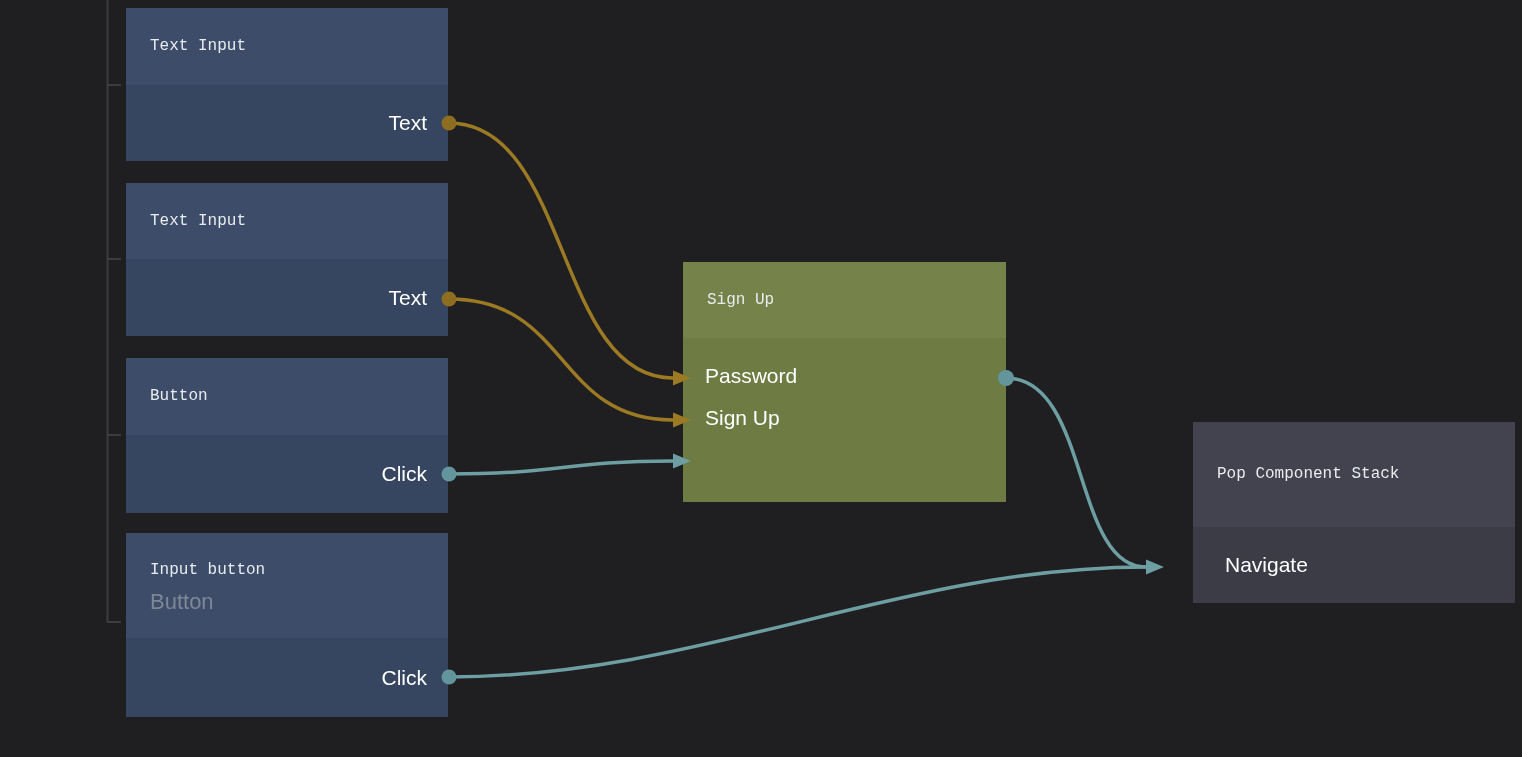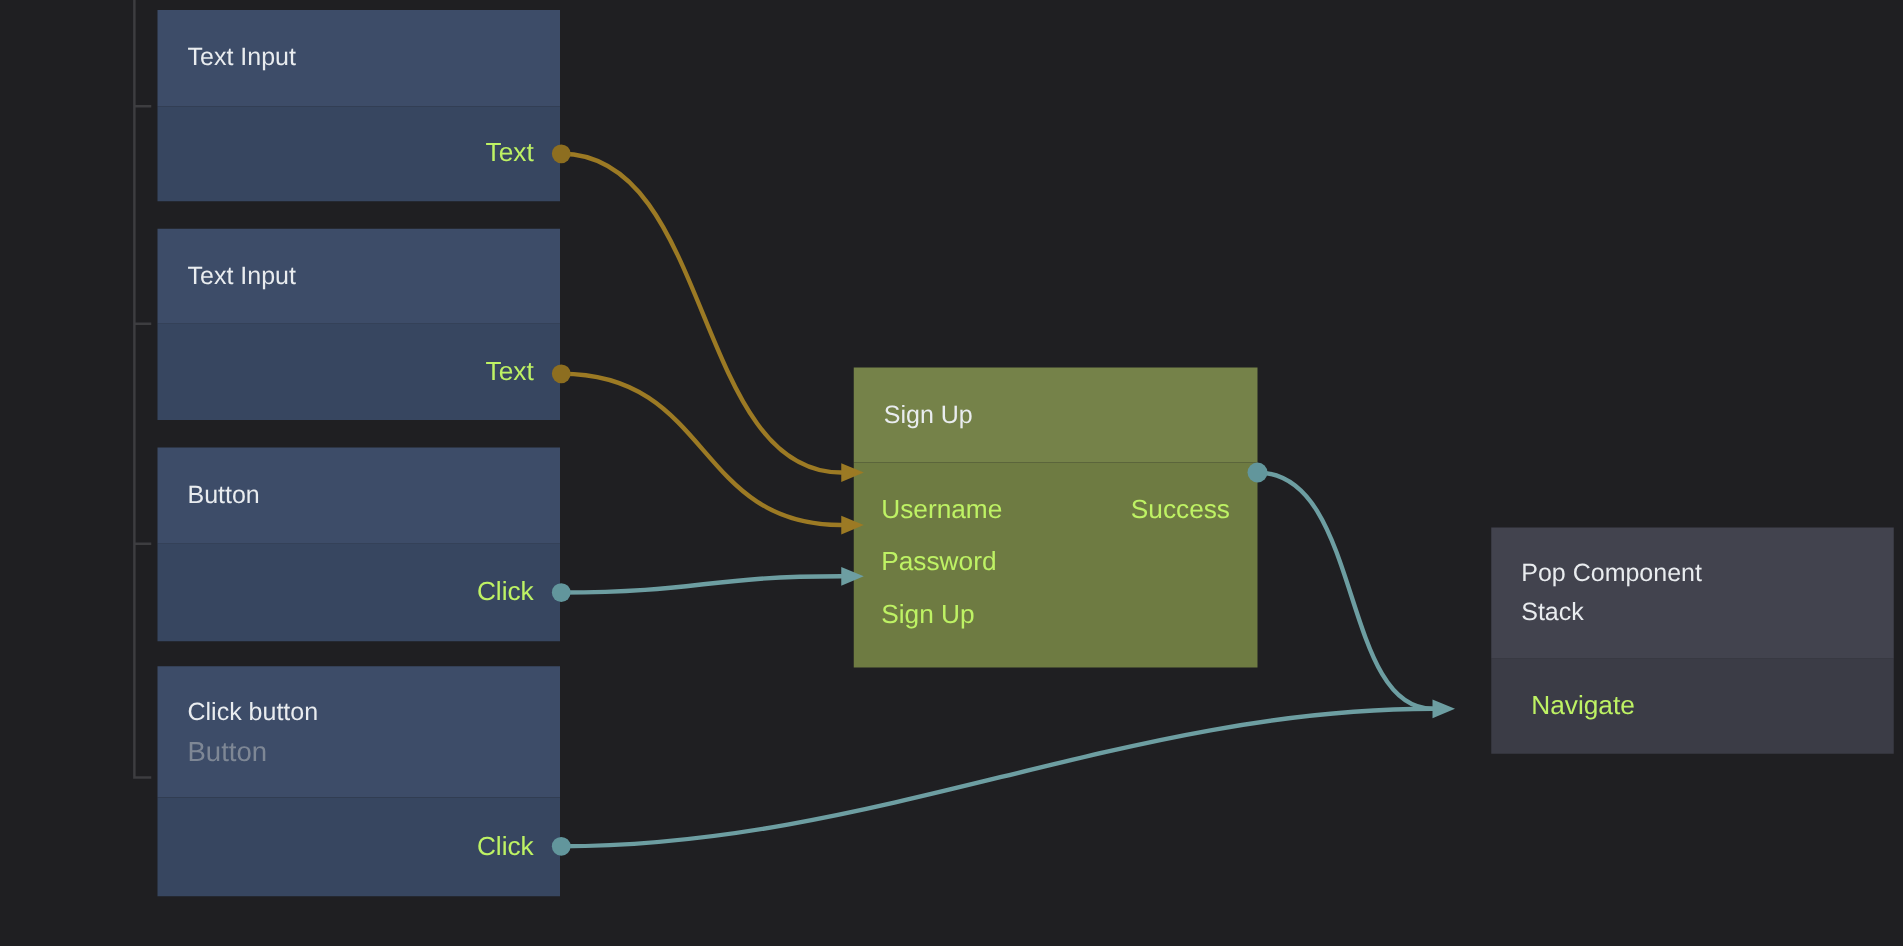--- a/index.html
+++ b/index.html
@@ -6,34 +6,34 @@
     margin:0;padding:0;
     width:1522px;height:757px;
     background:#1f1f22;
     overflow:hidden;
     font-family:"Liberation Sans", sans-serif;
   }
   .canvas{position:relative;width:1522px;height:757px;background:#1f1f22;}
 
   .node{position:absolute;color:#e9ecef;}
   .node-header{box-sizing:border-box;display:flex;flex-direction:column;justify-content:center;padding:0 24px;}
-  .node-title{font-size:20px;line-height:31px;white-space:pre-line;}
+  .node-title{font-size:16px;line-height:31px;white-space:pre-line;font-family:Liberation Mono, monospace;}
   .node-subtitle{font-size:22px;line-height:31px;color:#7e8795;}
   .node-body{box-sizing:border-box;}
 
   .blue .node-header{background:#3d4c68;}
   .blue .node-body{background:#374660;}
   .green .node-header{background:#758249;}
   .green .node-body{background:#6e7b42;}
   .gray .node-header{background:#42434e;}
   .gray .node-body{background:#3b3c46;}
 
   
   .out-row{height:100%;display:flex;align-items:center;justify-content:flex-end;padding-right:21px;}
-  .port-label{font-size:21px;color:#bef264;}
+  .port-label{font-size:21px;color:#ffffff;}
 
   
   .ports{padding-top:17px;}
   .port-line{height:42px;display:flex;align-items:center;justify-content:space-between;padding:0 22px;}
 
   
   .in-row{height:100%;display:flex;align-items:center;padding-left:32px;}
 
   .wrap-title{max-width:200px;}
 
@@ -72,39 +72,35 @@
     </div>
     <div class="node-body" style="height:78px;">
       <div class="out-row">
         <span class="port-label">Click</span>
       </div>
     </div>
   </div>
 
   <div class="node blue" style="left:126px;top:533px;width:322px;">
     <div class="node-header" style="height:105px;">
-      <div class="node-title">Click button</div>
+      <div class="node-title">Input button</div>
       <div class="node-subtitle">Button</div>
     </div>
     <div class="node-body" style="height:79px;">
       <div class="out-row">
         <span class="port-label">Click</span>
       </div>
     </div>
   </div>
 
-  <div class="node green" style="left:683px;top:262px;width:323px;margin-top:32px;">
+  <div class="node green" style="left:683px;top:262px;width:323px;">
     <div class="node-header" style="height:76px;">
       <div class="node-title">Sign Up</div>
     </div>
     <div class="node-body ports" style="height:164px;">
-      <div class="port-line">
-        <span class="port-label">Username</span>
-        <span class="port-label">Success</span>
-      </div>
       <div class="port-line">
         <span class="port-label">Password</span>
       </div>
       <div class="port-line">
         <span class="port-label">Sign Up</span>
       </div>
     </div>
   </div>
 
   <div class="node gray" style="left:1193px;top:422px;width:322px;">

